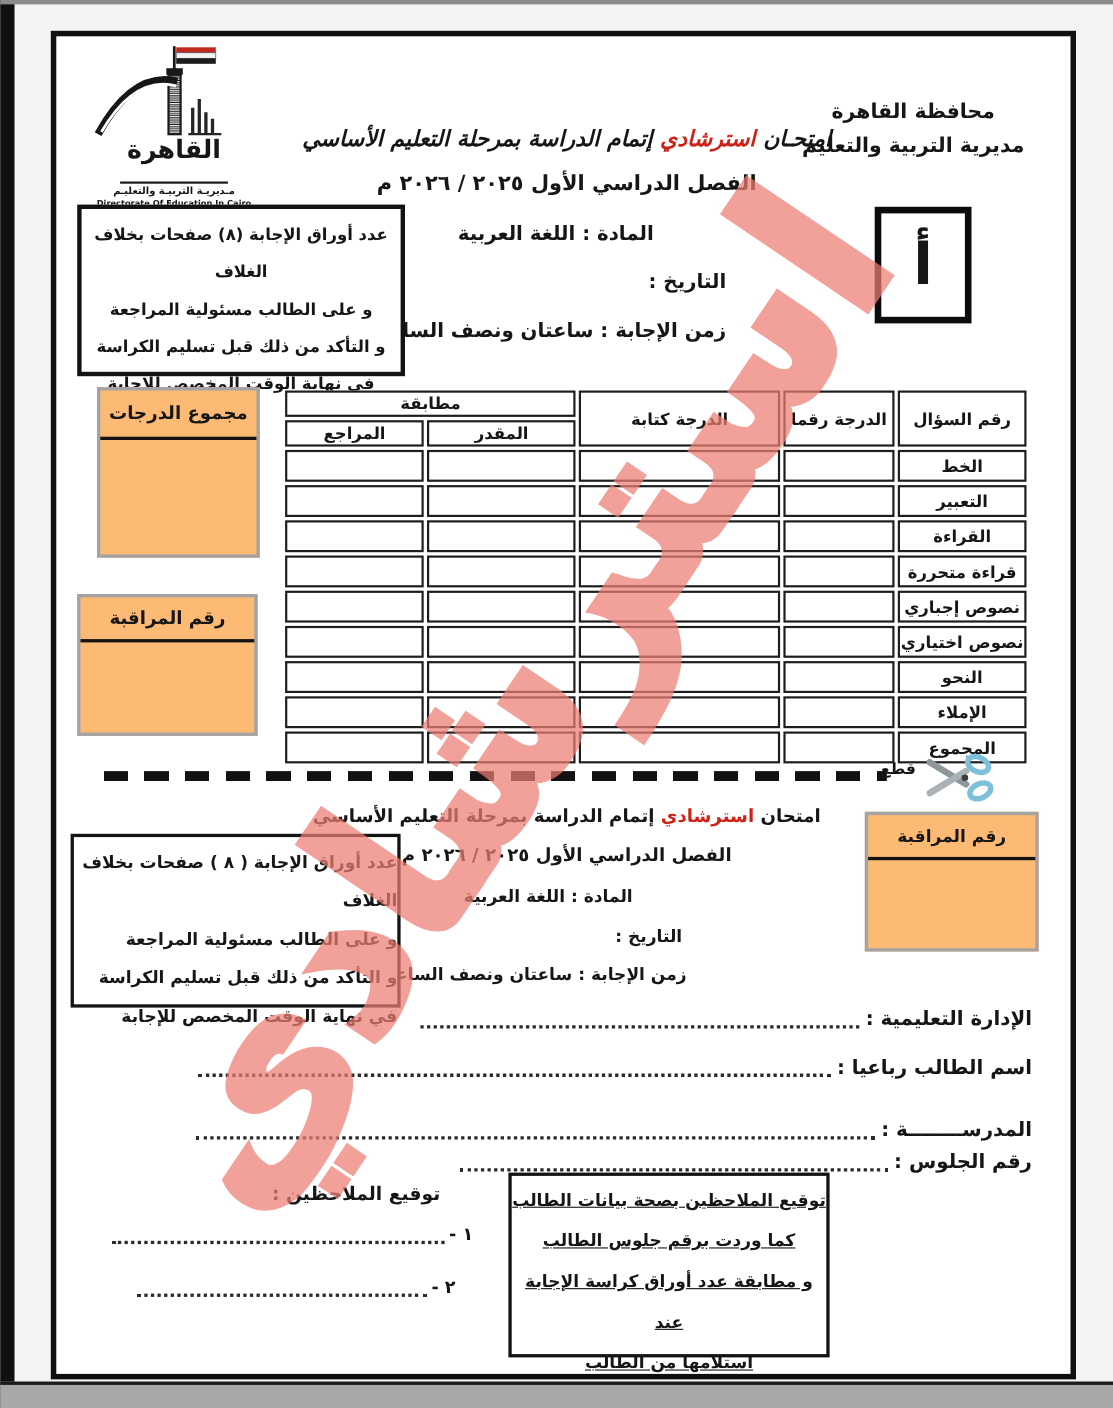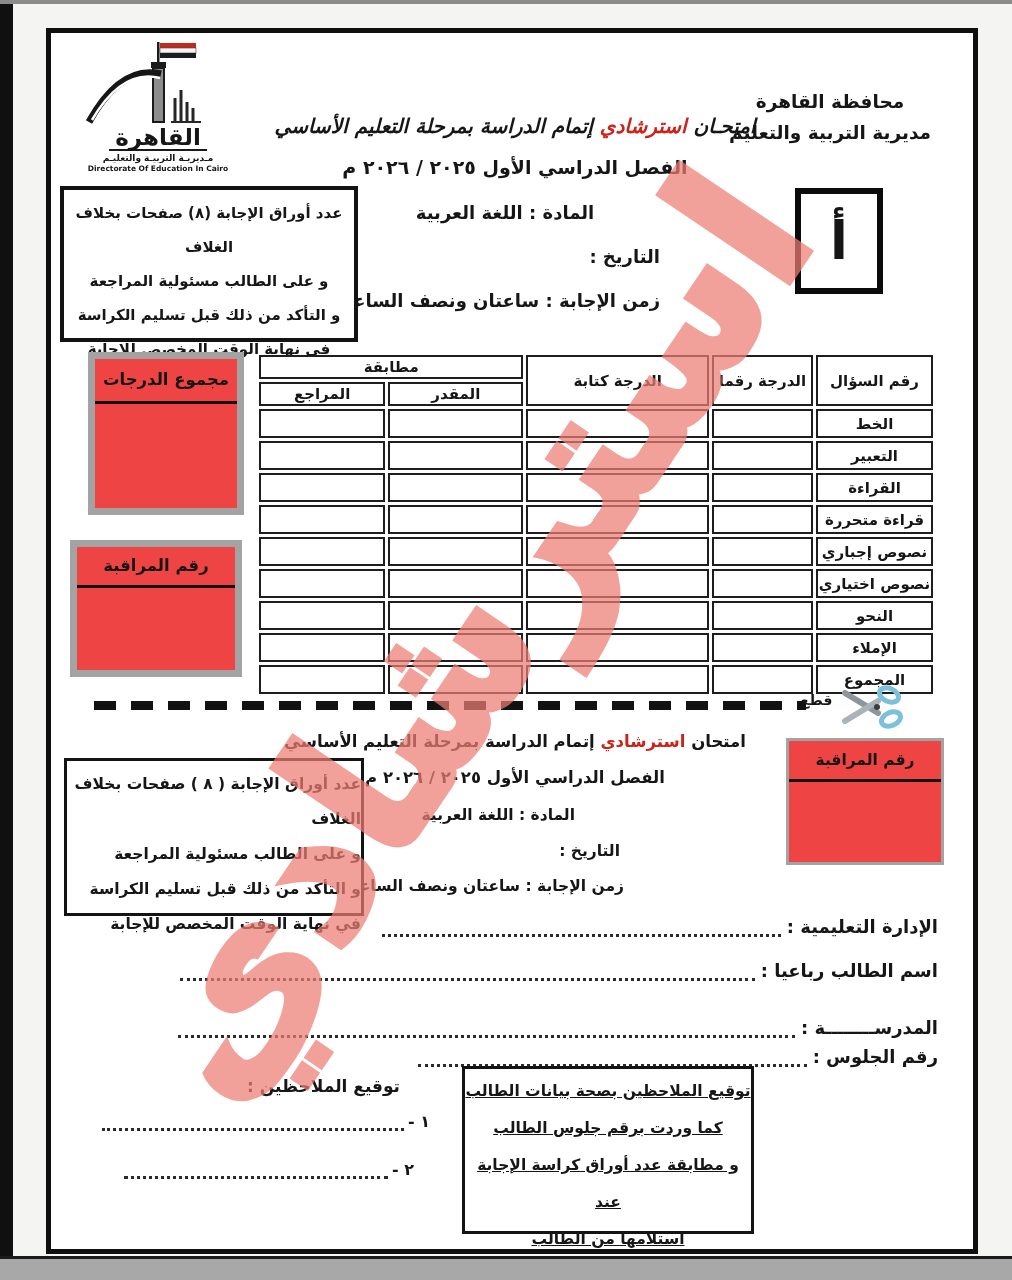--- a/index.html
+++ b/index.html
@@ -10,41 +10,41 @@
   }
   .edge-left{position:absolute;left:0;top:0;width:13px;height:1280px;background:#101010;}
   .edge-top{position:absolute;left:0;top:0;width:1012px;height:4px;background:#8b8b8b;}
   .edge-bottom{position:absolute;left:0;top:1256px;width:1012px;height:24px;background:#a8a8a8;border-top:3px solid #1c1c1c;}
   .page-frame{position:absolute;left:46px;top:28px;width:922px;height:1216px;border:5px solid #0f0f0f;background:#ffffff;}
 
   
   .gov-header{position:absolute;left:712px;top:42px;width:236px;text-align:center;font-weight:bold;font-size:18.5px;line-height:31px;margin-top:44px;}
   .logo{position:absolute;left:82px;top:40px;width:152px;height:134px;text-align:center;}
   .logo svg{display:block;margin:0 auto;}
-  .logo-title{font-size:23px;font-weight:bold;letter-spacing:-1px;line-height:22px;border-bottom:2px solid #1a1a1a;display:inline-block;padding:0 6px 1px 6px;}
+  .logo-title{font-size:23px;font-weight:bold;letter-spacing:-1px;line-height:22px;border-bottom:2px solid #1a1a1a;display:inline-block;padding:0 6px 17px 6px;}
   .logo-sub-ar{font-size:9px;font-weight:bold;line-height:11px;margin-top:2px;}
   .logo-sub-en{font-size:7.5px;font-weight:bold;line-height:9px;}
 
   .title-1{position:absolute;left:200px;top:114px;width:630px;text-align:center;font-size:20px;font-weight:bold;font-style:italic;}
   .title-1 .hl{color:#cc2318;}
   .title-2{position:absolute;left:200px;top:156px;width:630px;text-align:center;font-size:19px;font-weight:bold;}
   .meta-subject{position:absolute;left:200px;top:202px;width:610px;text-align:center;font-size:18px;font-weight:bold;}
   .meta-date{position:absolute;right:352px;top:246px;font-size:18px;font-weight:bold;}
   .meta-duration{position:absolute;right:352px;top:290px;font-size:18px;font-weight:bold;}
   .model-box{position:absolute;left:795px;top:188px;width:76px;height:94px;border:6px solid #0b0b0b;
     display:flex;align-items:center;justify-content:center;font-size:52px;font-weight:bold;background:#fff;}
 
   .notice-box{border:4px solid #131313;background:#fff;text-align:center;font-weight:bold;}
-  .notice-1{position:absolute;left:60px;top:186px;width:290px;height:142px;font-size:15px;padding-top:6px;}
+  .notice-1{position:absolute;left:70px;top:186px;width:290px;height:142px;font-size:15px;padding-top:6px;}
   .notice-1 .nline{line-height:34px;}
   .notice-2{position:absolute;left:64px;top:758px;width:294px;height:146px;font-size:15.5px;padding-top:6px;border-width:3.5px;}
   .notice-2 .nline{line-height:35px;text-align:right;}
 
   
-  .side-box{position:absolute;border:7px solid #a3a3a3;background:#ef4444;}
+  .side-box{position:absolute;border:3px solid #a3a3a3;background:#fdba74;}
   .side-box .sb-label{border-bottom:3.5px solid #131313;text-align:center;font-weight:bold;font-size:16.5px;}
   .totals-box{left:88px;top:352px;width:142px;}
   .totals-box .sb-label{line-height:42px;height:42px;}
   .totals-box .sb-body{height:104px;}
   .monitor-1{left:70px;top:540px;width:158px;}
   .monitor-1 .sb-label{line-height:38px;height:38px;}
   .monitor-1 .sb-body{height:82px;}
   .monitor-2{left:786px;top:738px;width:152px;border-width:3.5px;}
   .monitor-2 .sb-label{line-height:38px;height:38px;font-size:15.5px;border-bottom-width:3px;}
   .monitor-2 .sb-body{height:80px;}
@@ -64,21 +64,21 @@
 
   
   .s2-title1{position:absolute;left:210px;top:732px;width:610px;text-align:center;font-size:16.5px;font-weight:bold;}
   .s2-title1 .hl{color:#cc2318;}
   .s2-title2{position:absolute;left:210px;top:768px;width:610px;text-align:center;font-size:16.5px;font-weight:bold;}
   .s2-subject{position:absolute;right:437px;top:806px;font-size:15.5px;font-weight:bold;}
   .s2-date{position:absolute;right:392px;top:842px;font-size:15.5px;font-weight:bold;}
   .s2-duration{position:absolute;right:388px;top:877px;font-size:15.5px;font-weight:bold;}
 
   
-  .field{position:absolute;display:flex;align-items:flex-end;font-size:18px;font-weight:bold;}
+  .field{position:absolute;display:flex;font-size:18px;font-weight:bold;}
   .field .flabel{white-space:nowrap;margin-left:6px;}
   .dots{flex:1;border-bottom:3px dotted #2b2b2b;height:16px;}
   .f-admin{right:74px;top:916px;width:556px;}
   .f-name{right:74px;top:960px;width:758px;}
   .f-school{right:74px;top:1004px;width:760px;margin-top:13px;}
   .f-seat{right:74px;top:1046px;width:520px;}
 
   .obs-title{position:absolute;right:612px;top:1076px;font-size:17px;font-weight:bold;}
   .obs-line{position:absolute;display:flex;align-items:flex-end;font-size:16px;font-weight:bold;}
   .obs-line .flabel{white-space:nowrap;margin-left:4px;}

